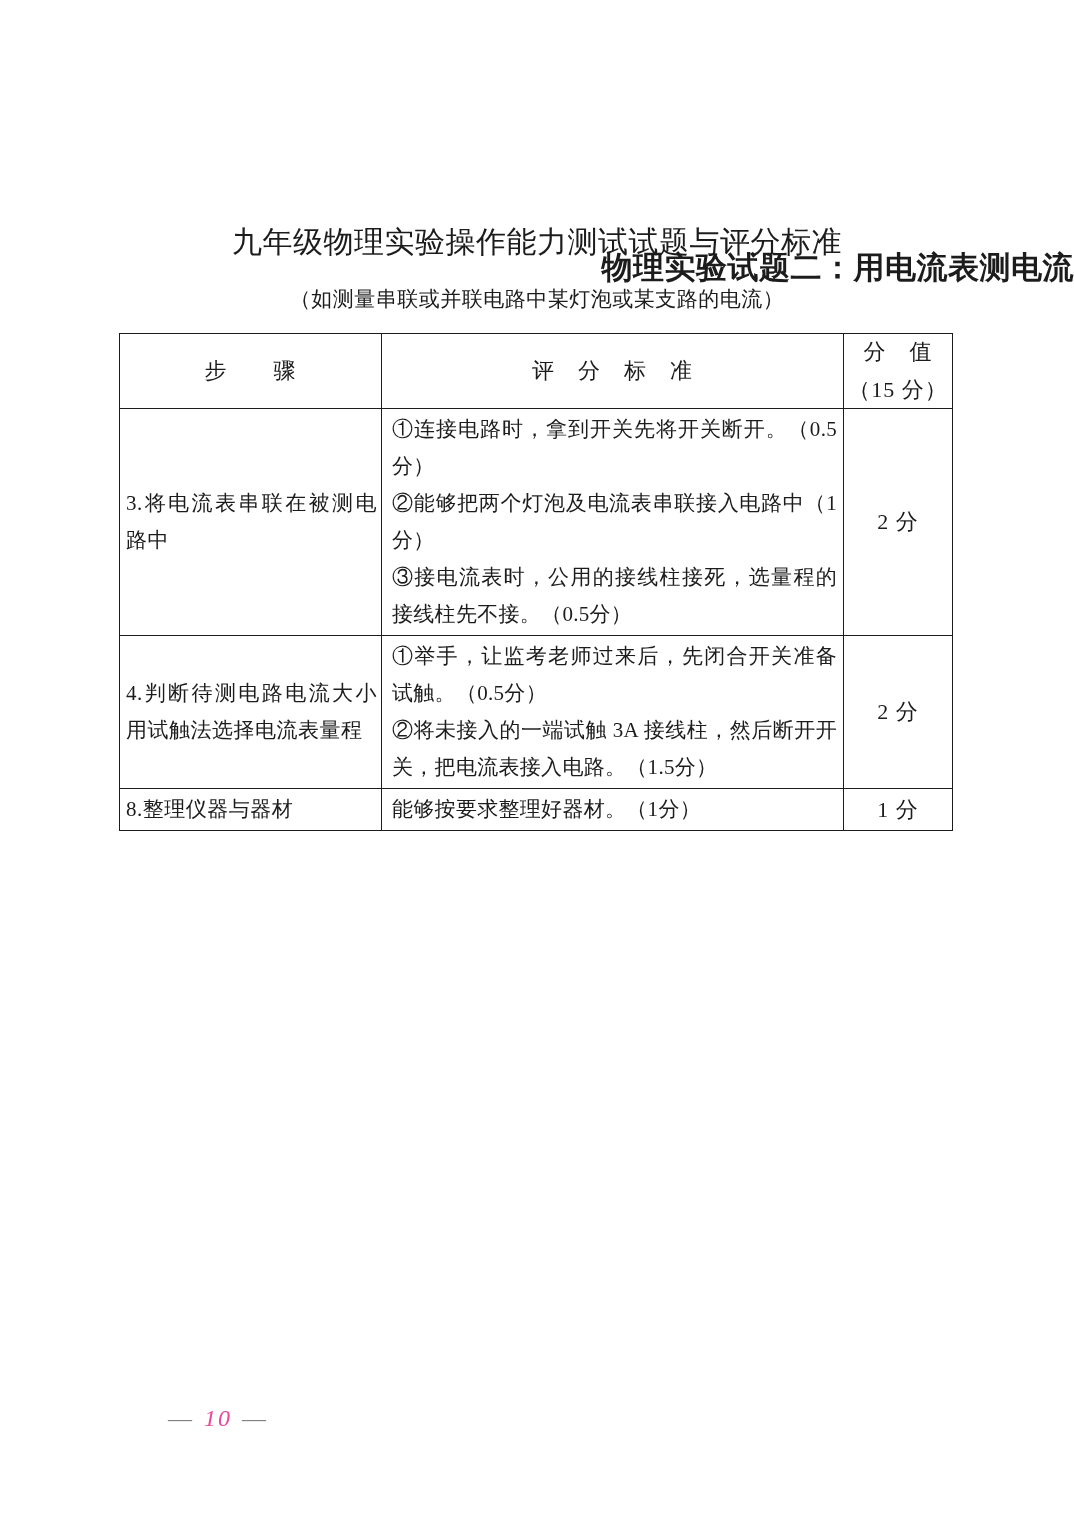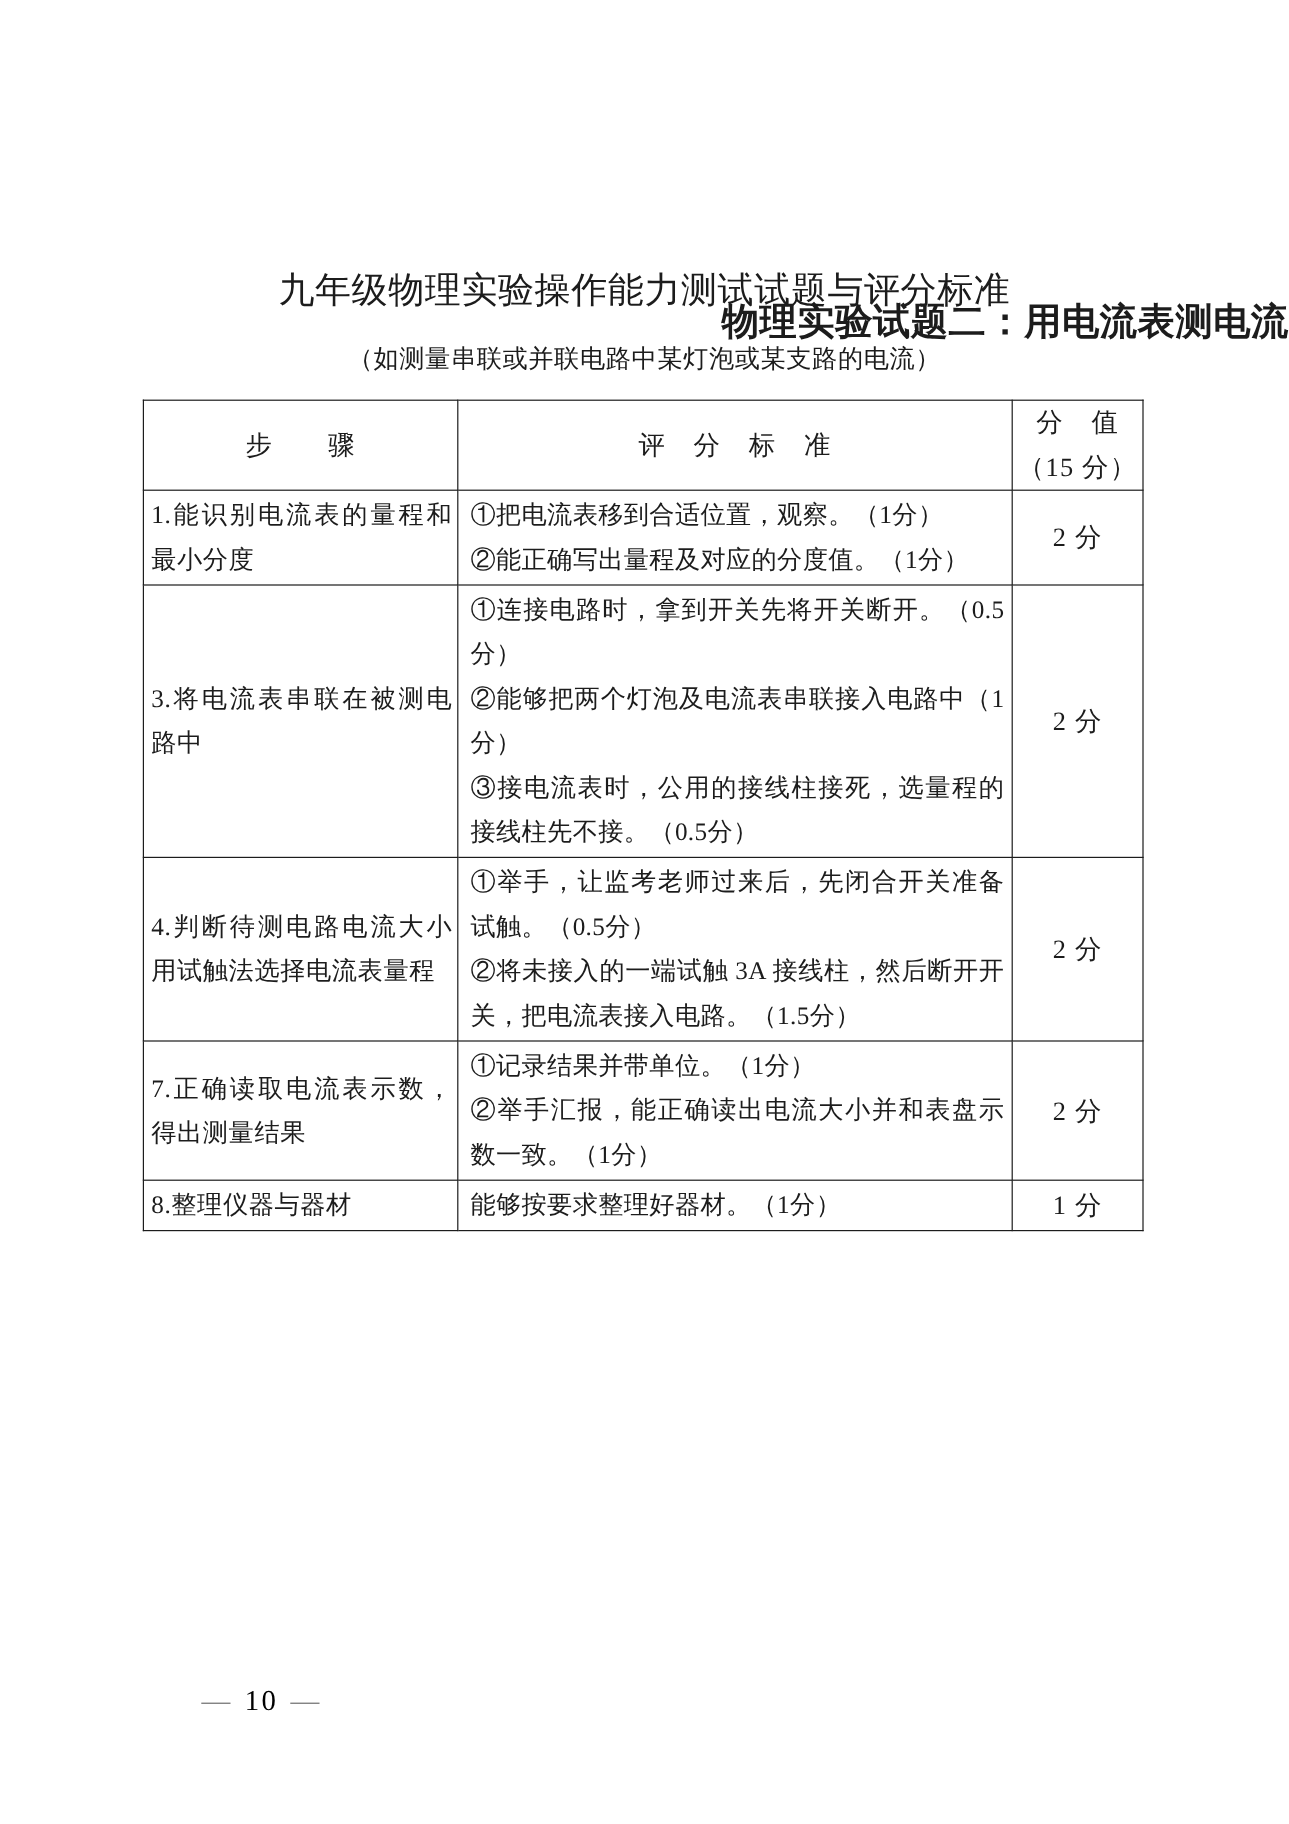--- a/index.html
+++ b/index.html
@@ -104,21 +104,21 @@
     position: absolute;
     top: 1405px;
     left: 168px;
     font-size: 24px;
     letter-spacing: 2px;
     display: flex;
     align-items: center;
     gap: 10px;
   }
   .page-footer .dash { color: #848484; }
-  .page-footer .num { color: #000000; }
+  .page-footer .num { color: #ec4899; font-style: italic; }
 </style>
 </head>
 <body>
 
 <div class="doc-title">九年级物理实验操作能力测试试题与评分标准</div>
 <div class="doc-subtitle">物理实验试题二：用电流表测电流</div>
 <div class="doc-note">（如测量串联或并联电路中某灯泡或某支路的电流）</div>
 
 <div class="rubric-wrap">
   <table class="rubric">
@@ -135,28 +135,20 @@
       <th class="h-cell">
         <div class="h-line">评　分　标　准</div>
       </th>
       <th class="h-cell">
         <div class="h-line">分　值</div>
         <div class="h-gap"></div>
         <div class="h-line">（15 分）</div>
       </th>
     </tr>
 
-    <tr class="row-1">
-      <td class="step-cell">1.能识别电流表的量程和最小分度</td>
-      <td class="criteria-cell">
-        <div class="line">①把电流表移到合适位置，观察。（1分）</div>
-        <div class="line">②能正确写出量程及对应的分度值。（1分）</div>
-      </td>
-      <td class="score-cell">2 分</td>
-    </tr>
 
 
     <tr class="row-3">
       <td class="step-cell">3.将电流表串联在被测电路中</td>
       <td class="criteria-cell">
         <div class="line">①连接电路时，拿到开关先将开关断开。（0.5分）</div>
         <div class="line">②能够把两个灯泡及电流表串联接入电路中（1分）</div>
         <div class="line">③接电流表时，公用的接线柱接死，选量程的接线柱先不接。（0.5分）</div>
       </td>
       <td class="score-cell">2 分</td>
@@ -166,28 +158,20 @@
       <td class="step-cell">4.判断待测电路电流大小用试触法选择电流表量程</td>
       <td class="criteria-cell">
         <div class="line">①举手，让监考老师过来后，先闭合开关准备试触。（0.5分）</div>
         <div class="line">②将未接入的一端试触 3A 接线柱，然后断开开关，把电流表接入电路。（1.5分）</div>
       </td>
       <td class="score-cell">2 分</td>
     </tr>
 
 
 
-    <tr class="row-7">
-      <td class="step-cell">7.正确读取电流表示数，得出测量结果</td>
-      <td class="criteria-cell">
-        <div class="line">①记录结果并带单位。（1分）</div>
-        <div class="line">②举手汇报，能正确读出电流大小并和表盘示数一致。（1分）</div>
-      </td>
-      <td class="score-cell">2 分</td>
-    </tr>
 
     <tr class="row-8">
       <td class="step-cell">8.整理仪器与器材</td>
       <td class="criteria-cell">
         <div class="line">能够按要求整理好器材。（1分）</div>
       </td>
       <td class="score-cell">1 分</td>
     </tr>
   </tbody>
     </table>

